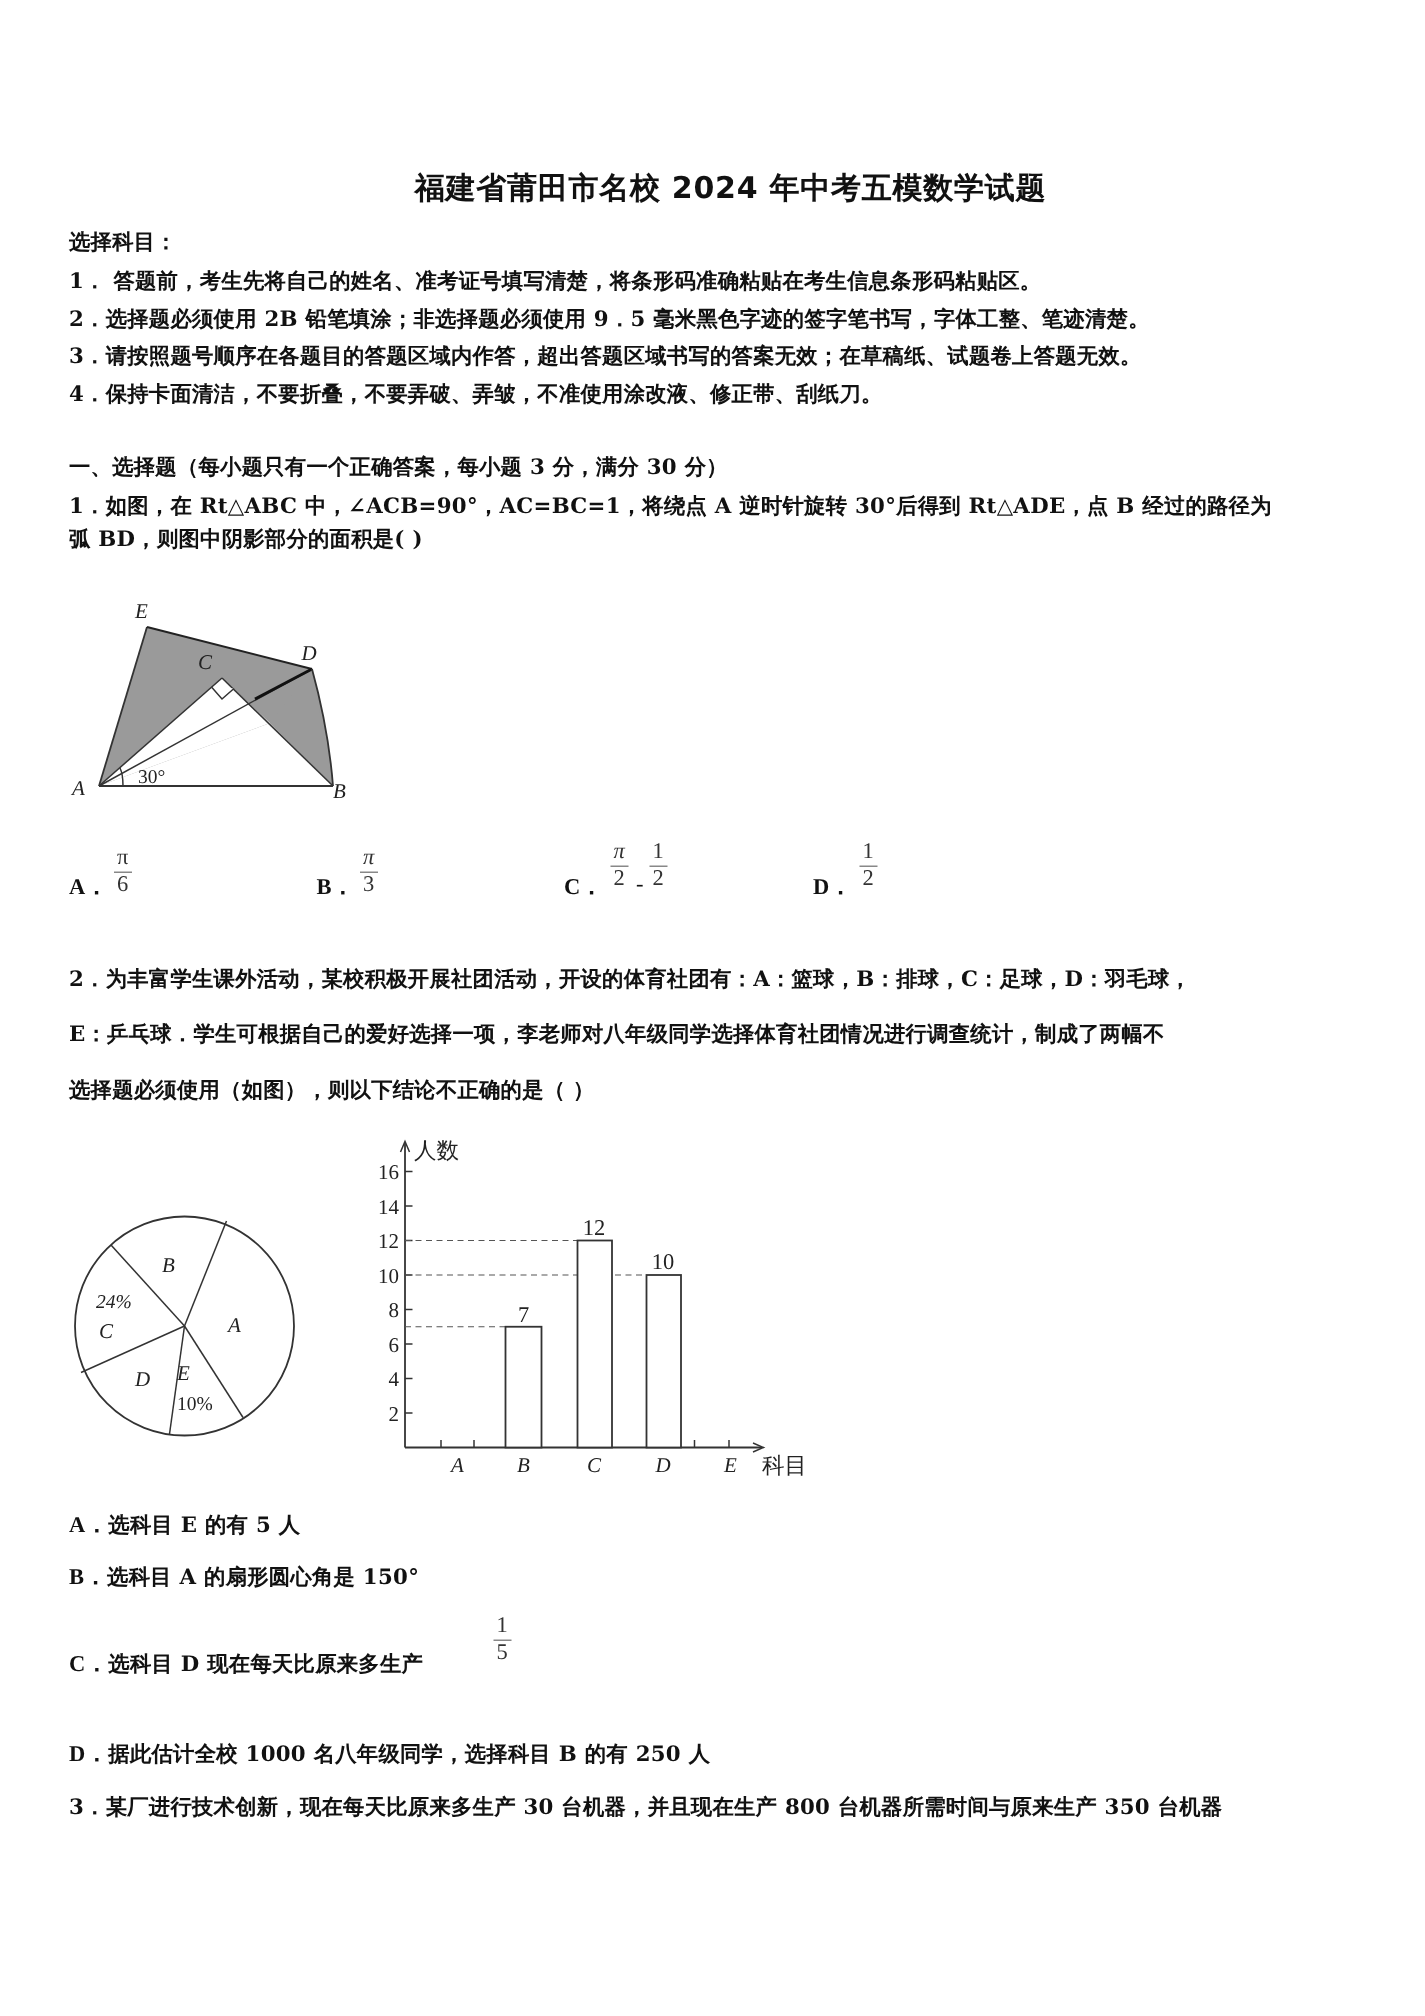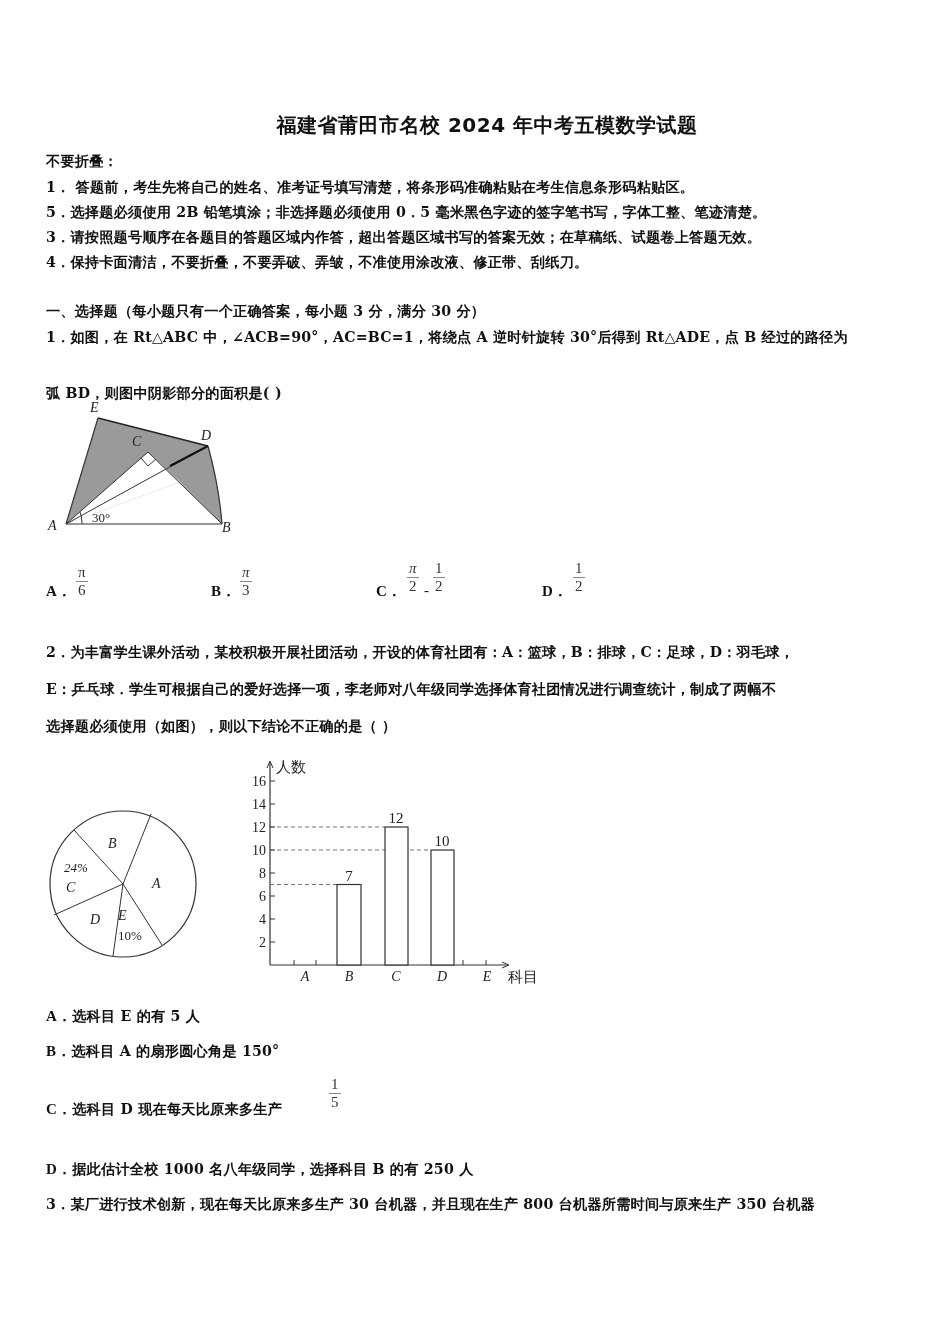--- a/index.html
+++ b/index.html
@@ -18,30 +18,30 @@
   .frac .bar { width: 100%; border-top: 1px solid #888; }
   .frac .den { line-height: 17px; padding: 0 2px; }
   .ital { font-style: italic; }
   svg text { font-family: "Liberation Serif", serif; }
 </style>
 </head>
 <body>
 
 <div class="abs title">福建省莆田市名校 2024 年中考五模数学试题</div>
 
-<div class="abs line notice" style="top:152px;">不要折叠：</div>
+<div class="abs line notice" style="top:152px;">选择科目：</div>
 <div class="abs line notice" style="top:178px;">1．  答题前，考生先将自己的姓名、准考证号填写清楚，将条形码准确粘贴在考生信息条形码粘贴区。</div>
-<div class="abs line notice" style="top:203px;">5．选择题必须使用 2B 铅笔填涂；非选择题必须使用 0．5 毫米黑色字迹的签字笔书写，字体工整、笔迹清楚。</div>
+<div class="abs line notice" style="top:203px;">2．选择题必须使用 2B 铅笔填涂；非选择题必须使用 9．5 毫米黑色字迹的签字笔书写，字体工整、笔迹清楚。</div>
 <div class="abs line notice" style="top:228px;">3．请按照题号顺序在各题目的答题区域内作答，超出答题区域书写的答案无效；在草稿纸、试题卷上答题无效。</div>
 <div class="abs line notice" style="top:253px;">4．保持卡面清洁，不要折叠，不要弄破、弄皱，不准使用涂改液、修正带、刮纸刀。</div>
 
 <div class="abs line" style="top:302px;">一、选择题（每小题只有一个正确答案，每小题 3 分，满分 30 分）</div>
 
 <div class="abs line" style="top:328px;">1．如图，在 Rt△ABC 中，∠ACB=90°，AC=BC=1，将绕点 A 逆时针旋转 30°后得到 Rt△ADE，点 B 经过的路径为</div>
-<div class="abs line" style="top:384px;">弧 BD，则图中阴影部分的面积是(    )</div>
+<div class="abs line" style="top:350px;">弧 BD，则图中阴影部分的面积是(    )</div>
 
 <div class="abs" style="left:44px; top:396px; width:200px; height:140px;">
   <svg width="200" height="140" viewBox="0 0 200 140">
 
     <path d="M22,128 L54,22 L164,50 Q175,90 178,128 L22,128 Z" fill="#9a9a9a"></path>
 
     <path d="M22,128 L104,56 L136,86 L22,128 Z" fill="#ffffff"></path>
     <path d="M22,128 L136,86 L178,128 Z" fill="#ffffff"></path>
     <path d="M136,86 L178,128 L164,50 Z" fill="#9a9a9a"></path>
 

